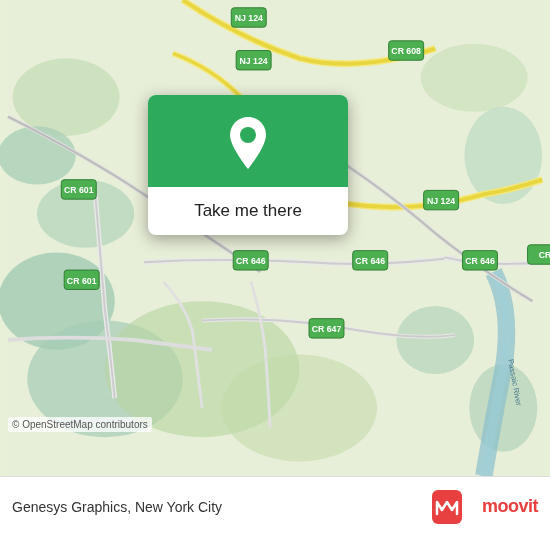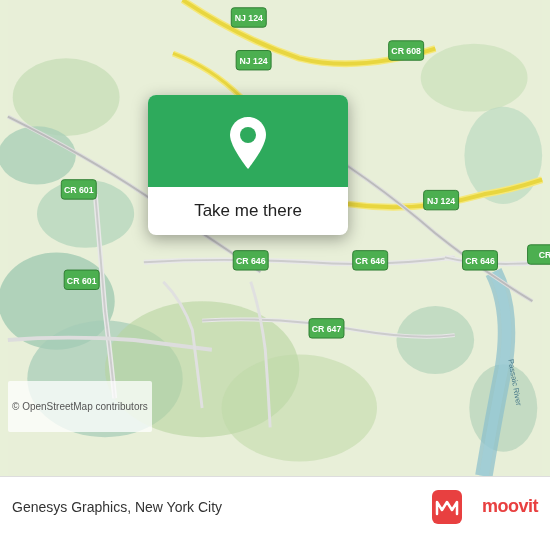--- a/index.html
+++ b/index.html
@@ -75,21 +75,21 @@
       position: relative;
     }
 
     #osm-credit {
       font-size: 10px;
       color: #555;
       position: absolute;
       bottom: 44px;
       left: 8px;
       background: rgba(255,255,255,0.75);
-      padding: 20px 4px;
+      padding: 2px 4px;
       border-radius: 2px;
     }
 
     #location-text {
       font-size: 14px;
       color: #333;
       flex: 1;
     }
 
     #moovit-logo {

